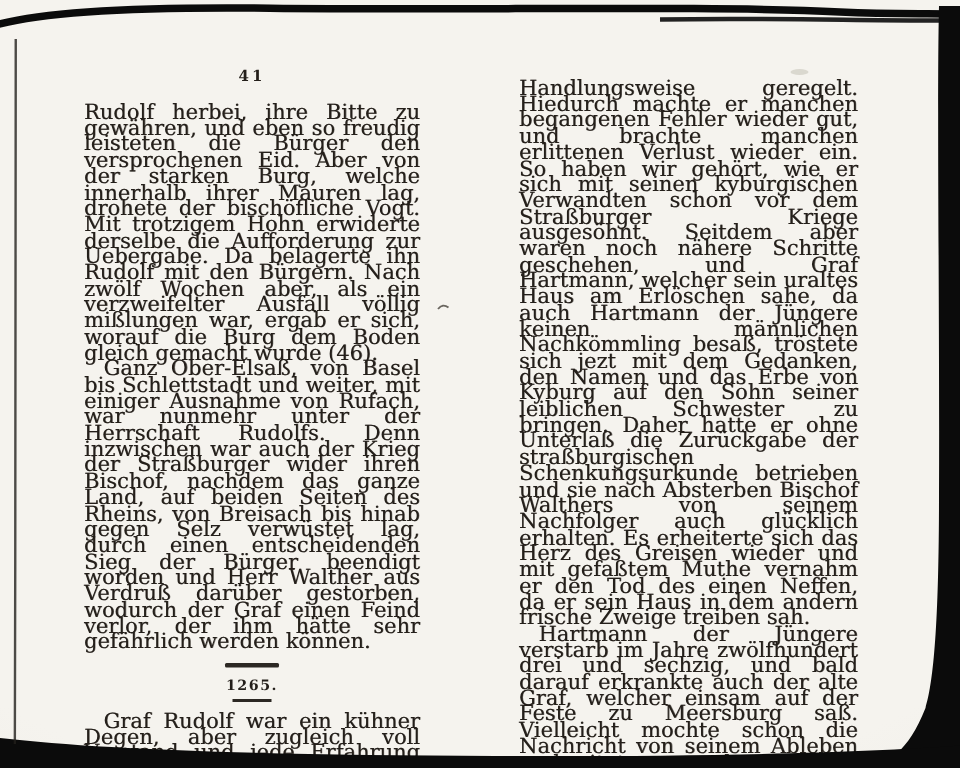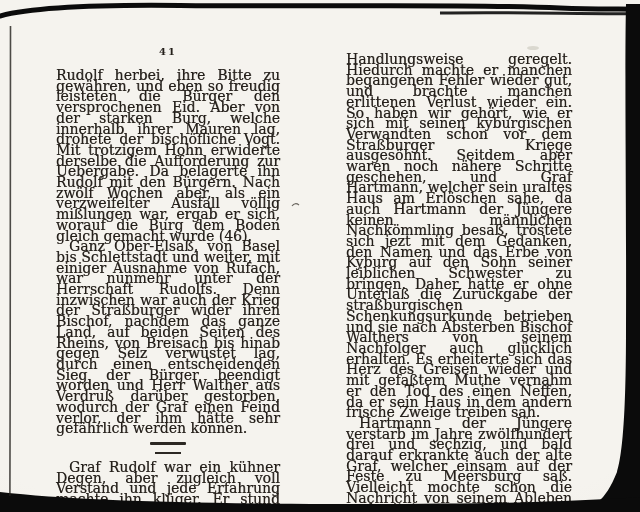--- a/index.html
+++ b/index.html
@@ -37,20 +37,21 @@
     <path d="M10.5,26 C9.7,140 10.6,330 9.9,496" stroke="#221f1c" stroke-width="1.6" fill="none" opacity="0.8"></path>
     <path d="M292,206 q3,-4 7,-1" stroke="#6a665f" stroke-width="1.2" fill="none"></path>
     <ellipse cx="533" cy="48" rx="6" ry="2" fill="#cfccc2" opacity="0.7"></ellipse>
   </svg>
 
   <div class="page" id="page-left">
     <div class="pagenum">41</div>
     <p class="body-text" lang="de">Rudolf herbei, ihre Bitte zu gewähren, und eben so freudig leisteten die Bürger den versprochenen Eid. Aber von der starken Burg, welche innerhalb ihrer Mauren lag, drohete der bischöfliche Vogt. Mit trotzigem Hohn erwiderte derselbe die Aufforderung zur Uebergabe. Da belagerte ihn Rudolf mit den Bürgern. Nach zwölf Wochen aber, als ein verzweifelter Ausfall völlig mißlungen war, ergab er sich, worauf die Burg dem Boden gleich gemacht wurde (46).</p>
     <p class="body-text indent" lang="de">Ganz Ober-Elsaß, von Basel bis Schlettstadt und weiter, mit einiger Ausnahme von Rufach, war nunmehr unter der Herrschaft Rudolfs. Denn inzwischen war auch der Krieg der Straßburger wider ihren Bischof, nachdem das ganze Land, auf beiden Seiten des Rheins, von Breisach bis hinab gegen Selz verwüstet lag, durch einen entscheidenden Sieg der Bürger beendigt worden und Herr Walther aus Verdruß darüber gestorben, wodurch der Graf einen Feind verlor, der ihm hätte sehr gefährlich werden können.</p>
     <div class="rule-deco"></div>
+    <div class="date">1265.</div>
     <div class="rule-small"></div>
     <p class="body-text indent" lang="de">Graf Rudolf war ein kühner Degen, aber zugleich voll Verstand und jede Erfahrung machte ihn klüger. Er stund bereits im vollsten Mannsalter, die tolle Jugendhitze hatte sich gelegt und eine gewinnt Ueberlegung seine</p>
     <div class="rule-foot"></div>
   </div>
 
   <div class="page" id="page-right">
     <p class="body-text" lang="de">Handlungsweise geregelt. Hiedurch machte er manchen begangenen Fehler wieder gut, und brachte manchen erlittenen Verlust wieder ein. So haben wir gehört, wie er sich mit seinen kyburgischen Verwandten schon vor dem Straßburger Kriege ausgesöhnt. Seitdem aber waren noch nähere Schritte geschehen, und Graf Hartmann, welcher sein uraltes Haus am Erlöschen sahe, da auch Hartmann der Jüngere keinen männlichen Nachkömmling besaß, tröstete sich jezt mit dem Gedanken, den Namen und das Erbe von Kyburg auf den Sohn seiner leiblichen Schwester zu bringen. Daher hatte er ohne Unterlaß die Zurückgabe der straßburgischen Schenkungsurkunde betrieben und sie nach Absterben Bischof Walthers von seinem Nachfolger auch glücklich erhalten. Es erheiterte sich das Herz des Greisen wieder und mit gefaßtem Muthe vernahm er den Tod des einen Neffen, da er sein Haus in dem andern frische Zweige treiben sah.</p>
     <p class="body-text indent" lang="de">Hartmann der Jüngere verstarb im Jahre zwölfhundert drei und sechzig, und bald darauf erkrankte auch der alte Graf, welcher einsam auf der Feste zu Meersburg saß. Vielleicht mochte schon die Nachricht von seinem Ableben verbreitet seyn; denn diesen Augenblick benüzten die Bürger von Winterthur, um den Zwingthurm zu brechen, der ihre aufblühende Stadt beherrschte. Als der sterbende Greis die Empörung vernahm, sandte er Bothen an seinen Neffen. Rudolf eilte heran, demüthigte die Winterthurer und büßte sie um eine große Summe; seinen Oheim aber sollte er nicht mehr am Leben finden. Graf Hartmann hatte geendet, und wurde als der lezte Mannessprosse vom Hause Kyburg, mit Schild und Speer in die Gruft seiner Väter gebracht.</p>
   </div>
 

